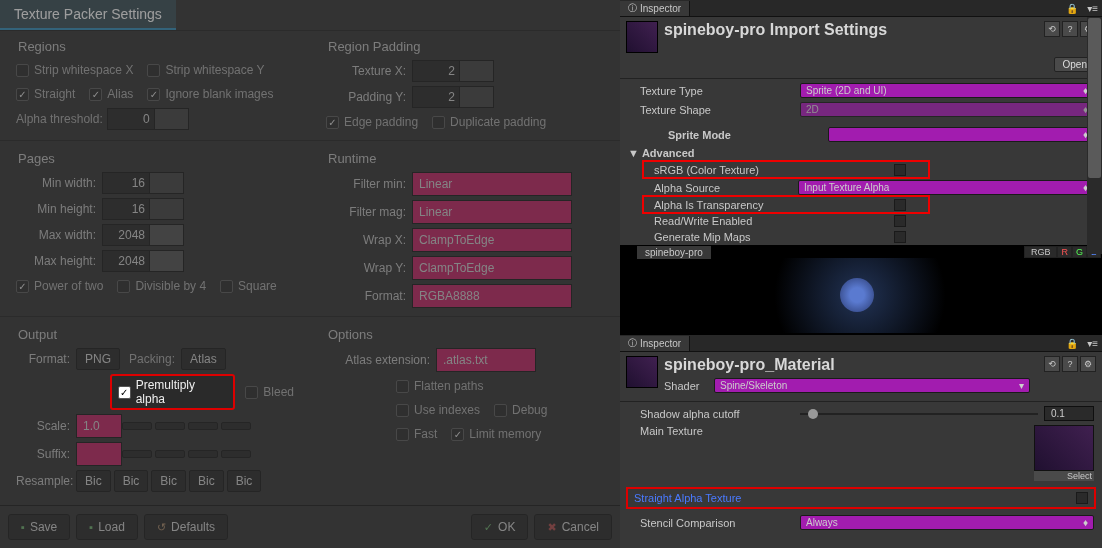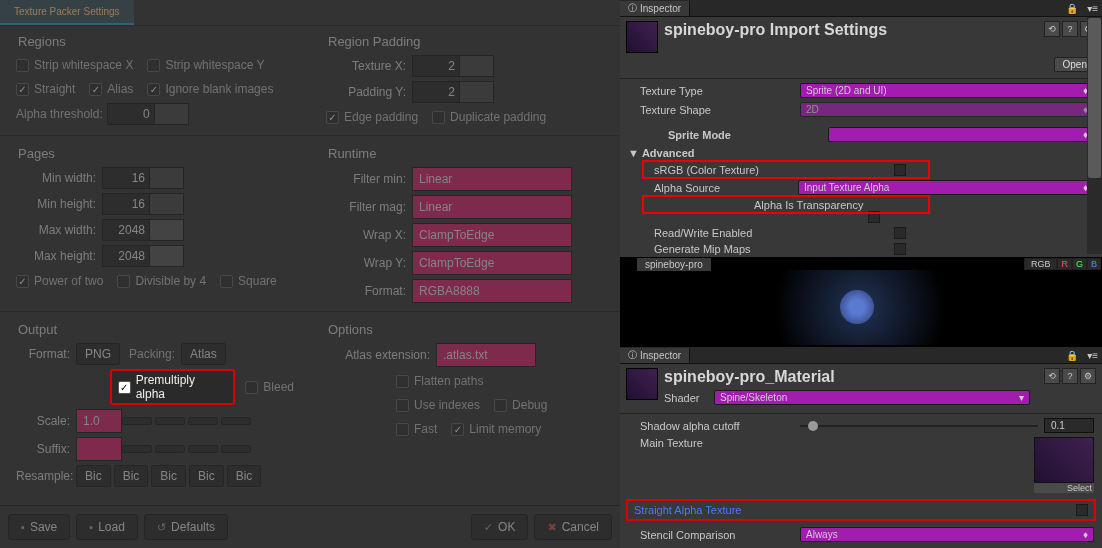--- a/index.html
+++ b/index.html
@@ -1,21 +1,21 @@
 <!DOCTYPE html>
 <html><head>
 <meta charset="utf-8">
 <style>
 * { box-sizing: border-box; margin: 0; padding: 0; font-family: Arial, Helvetica, sans-serif; }
 body { background: #000; width: 1102px; height: 548px; display: flex; overflow: hidden; }
 
 .panel-left { width: 620px; height: 548px; background: #2a2a2a; color: #a6a6a6; position: relative; }
 .overlay-fade { position: absolute; inset: 0; background: rgba(60,60,60,0.5); pointer-events: none; z-index: 5; }
 
-.title-tab { display: inline-block; background: #30464f; color: #fdba74; padding: 6px 14px; font-size: 10px; border-bottom: 2px solid #2a8ab8; text-align: right; }
+.title-tab { display: inline-block; background: #30464f; color: #ffffff; padding: 6px 14px; font-size: 14px; border-bottom: 2px solid #2a8ab8; text-align: right; }
 .title-bar { border-bottom: 1px solid #1a1a1a; }
 
 .section-title { font-size: 13px; color: #bcbcbc; padding: 6px 10px 4px 10px; }
 .two-col { display: flex; }
 .col { flex: 1; padding: 2px 8px 4px 8px; }
 .hr { height: 1px; background: #1a1a1a; margin: 2px 0; }
 
 .row { display: flex; align-items: center; font-size: 12px; padding: 2px 8px; min-height: 24px; }
 .cb { width: 13px; height: 13px; border: 1px solid #555; border-radius: 2px; background: #222; margin-right: 5px; display: inline-flex; align-items: center; justify-content: center; font-size: 10px; color: #ddd; }
 .label { margin-right: 14px; }
@@ -349,21 +349,21 @@
     <div class="u-highlight" style="left:22px; top:-2px; width:288px; height:19px;"></div>
   </div>
   <div class="u-field-row" style="padding-left:34px;">
       <span class="fl" style="width:144px;">Alpha Source</span>
       <div class="u-dropdown">
         <span>Input Texture Alpha</span>
         <span>♦</span>
       </div>
     </div>
   <div style="position:relative;">
-    <div class="u-field-row" style="padding-left:34px;flex-direction:column;">
+    <div class="u-field-row" style="padding-left:34px;">
         <span class="fl" style="width:240px;">Alpha Is Transparency</span>
         <span class="u-cb"></span>
       </div>
     <div class="u-highlight" style="left:22px; top:-2px; width:288px; height:19px;"></div>
   </div>
   <div class="u-field-row" style="padding-left:34px;">
       <span class="fl" style="width:240px;">Read/Write Enabled</span>
       <span class="u-cb"></span>
     </div>
   <div class="u-field-row" style="padding-left:34px;">

